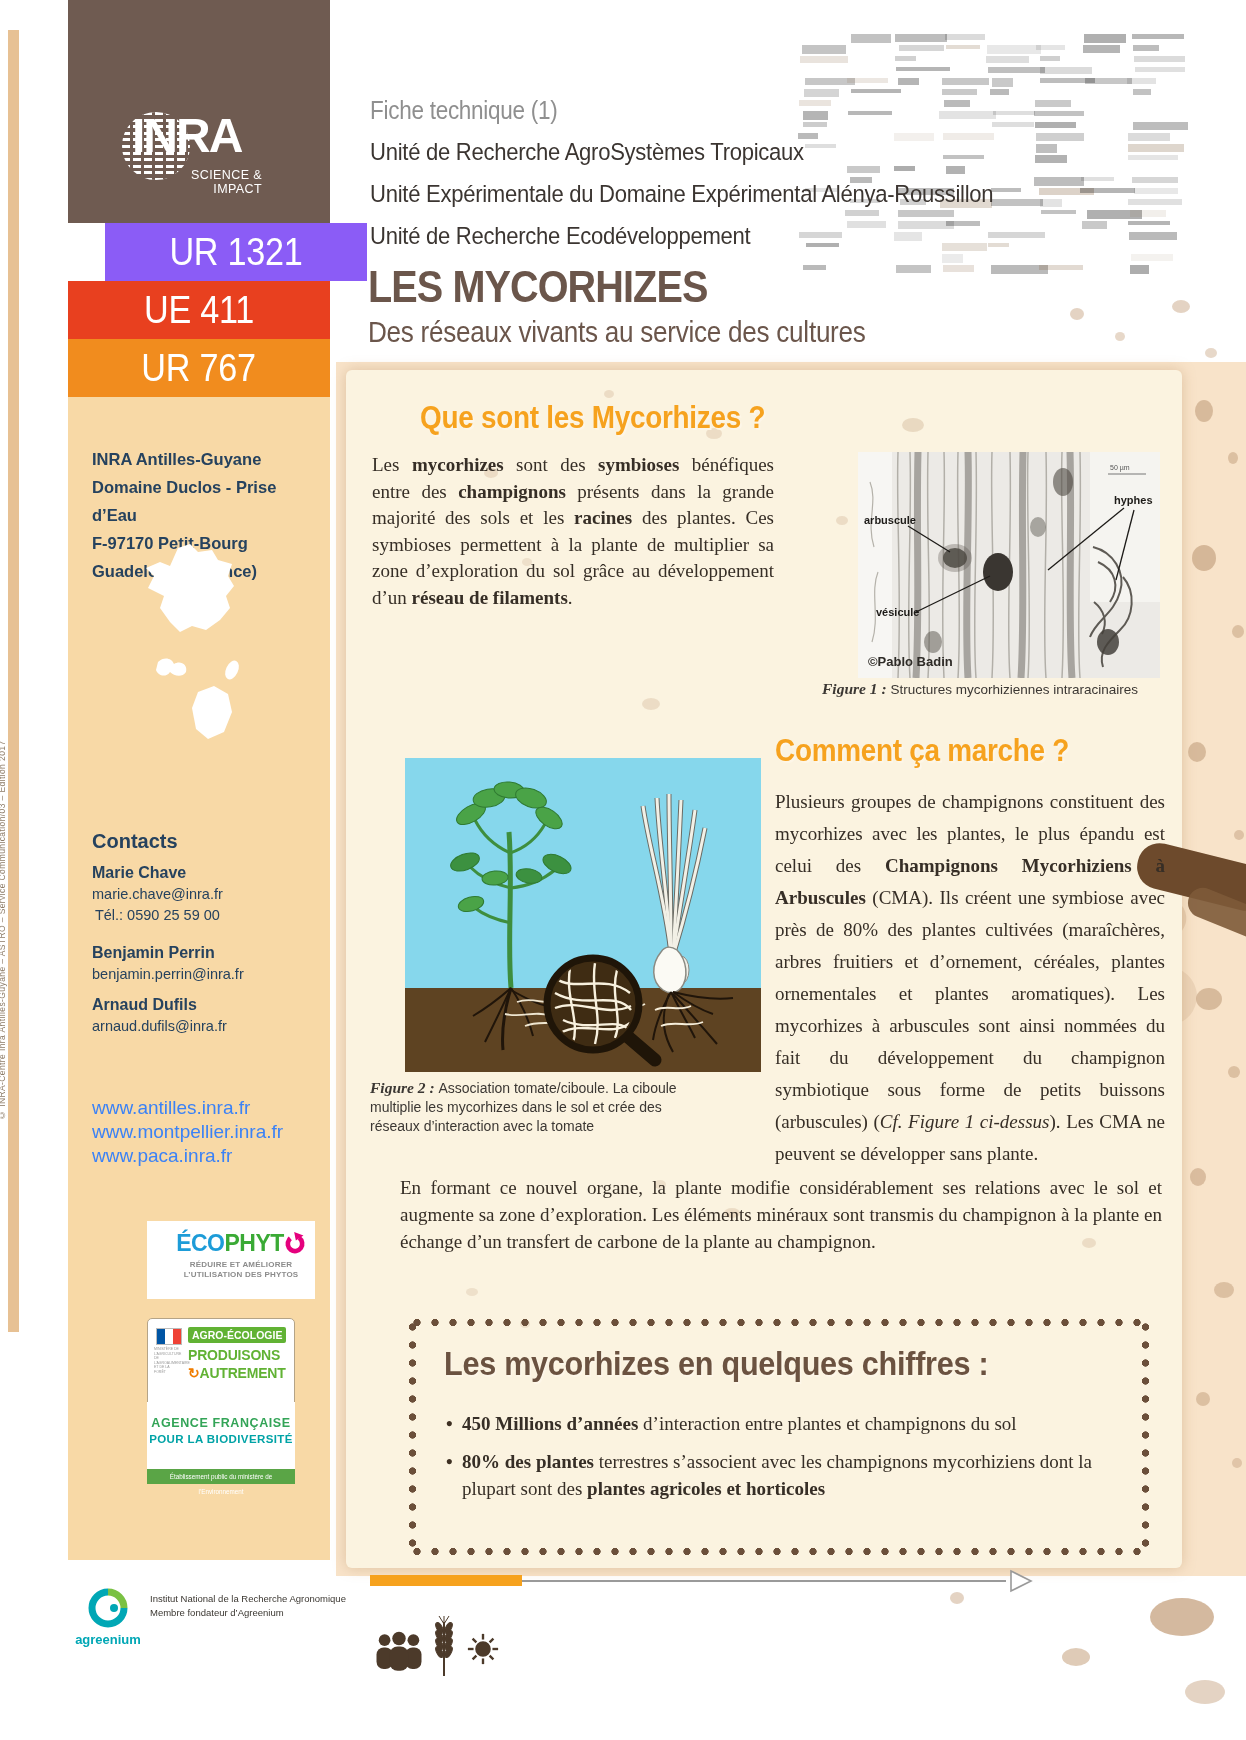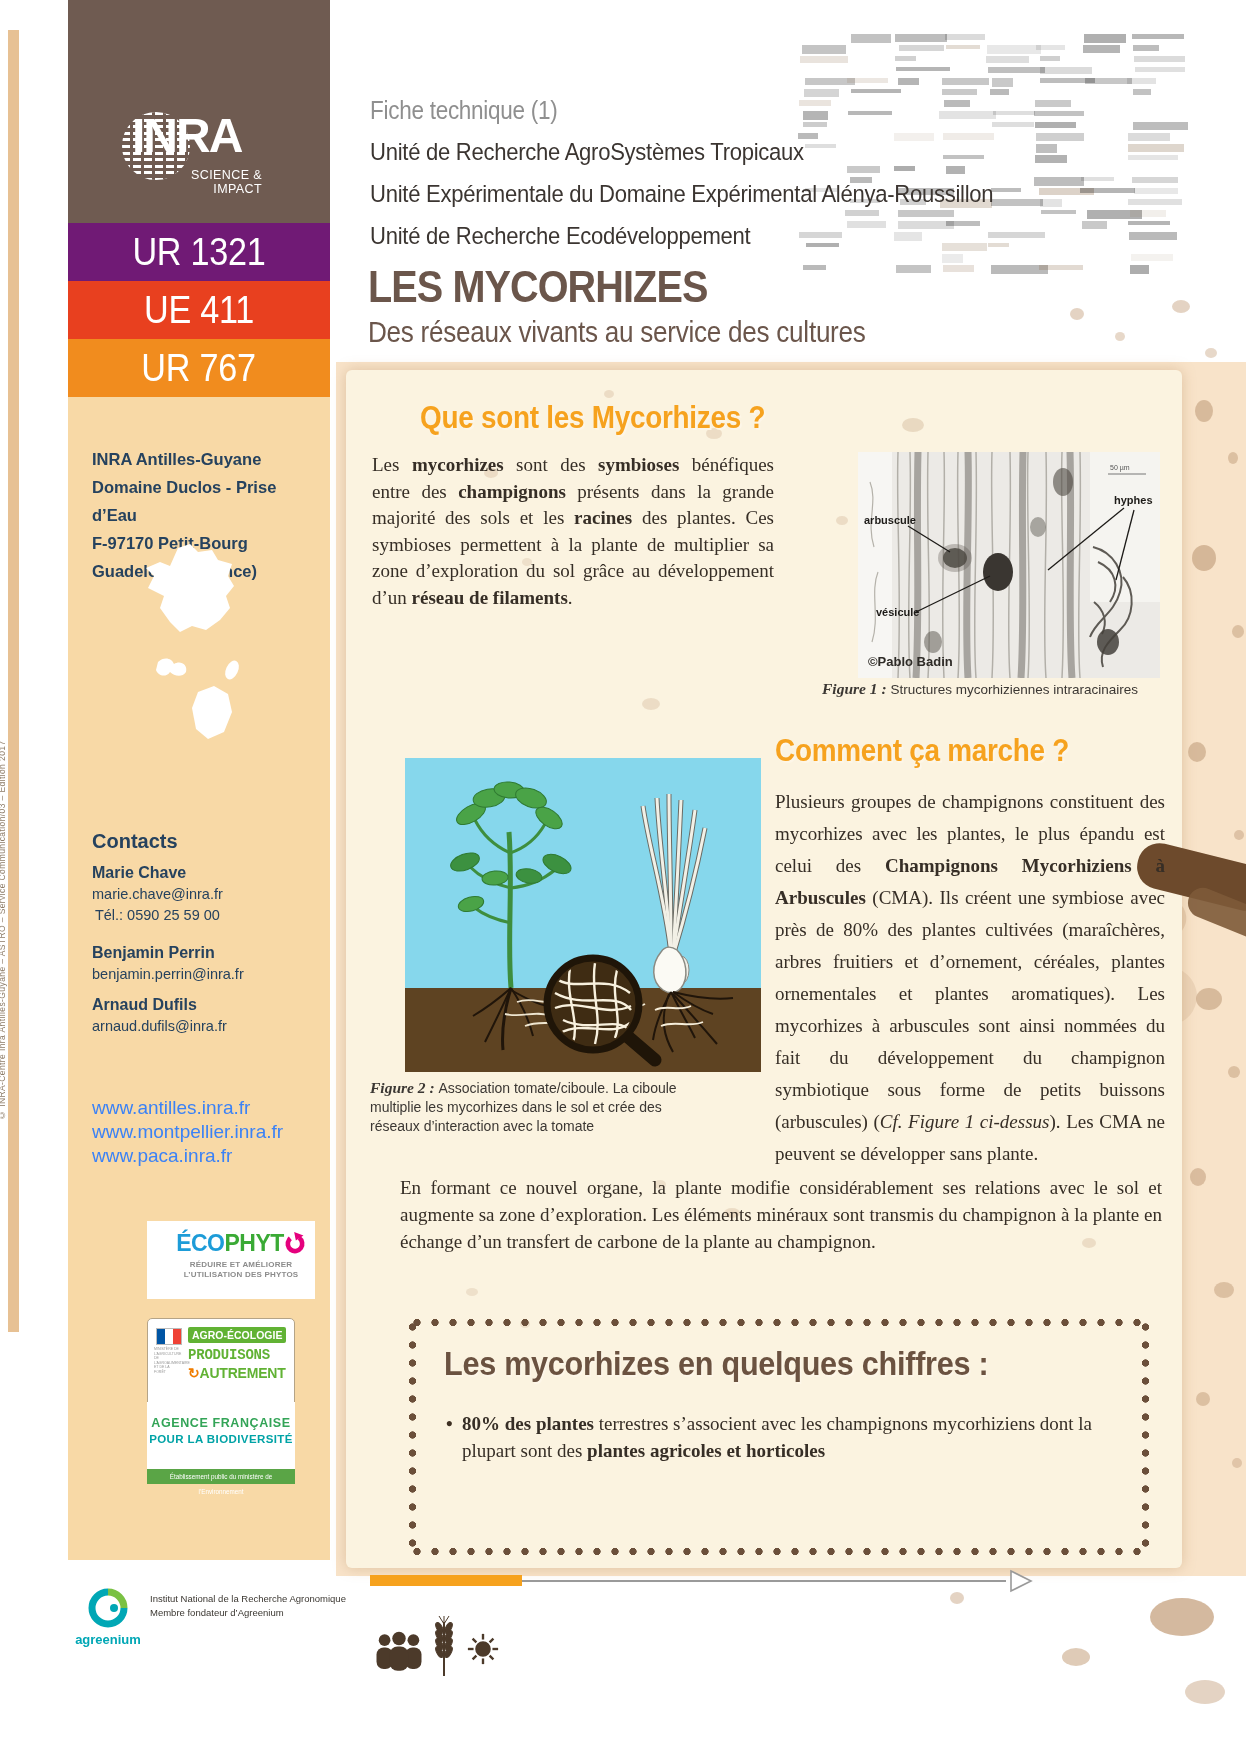--- a/index.html
+++ b/index.html
@@ -41,21 +41,21 @@
   .eco-line{margin-top:9px;font-size:23px;font-weight:bold;letter-spacing:-.5px;line-height:26px;}
   .eco-blue{color:#1d9cd8;} .eco-green{color:#3aaa35;}
   .eco-sub{font-size:8px;font-weight:bold;color:#8c8c8c;line-height:10px;letter-spacing:.2px;}
   .eco-o{display:inline-block;width:22px;height:22px;vertical-align:-3px;}
   .agro-box{top:1318px;height:94px;border:1px solid #b5a487;border-radius:5px;box-sizing:border-box;}
   .flag{position:absolute;left:8px;top:9px;width:24px;height:15px;display:flex;border:.5px solid #bbb;}
   .flag span{flex:1;} .fb{background:#0055a4;} .fw{background:#fff;} .fr{background:#ef4135;}
   .flag-sub{position:absolute;left:6px;top:28px;width:28px;font-size:3.5px;color:#999;line-height:4.5px;}
   .agro-band{position:absolute;left:40px;top:8px;background:#61b234;color:#fff;font-weight:bold;
              font-size:10.5px;padding:2px 4px;border-radius:2px;}
-  .agro-l2{position:absolute;left:40px;top:28px;color:#61b234;font-weight:bold;font-size:14px;letter-spacing:-.2px;font-family:Liberation Mono, monospace;}
+  .agro-l2{position:absolute;left:40px;top:28px;color:#61b234;font-weight:bold;font-size:14px;letter-spacing:-.2px;}
   .agro-l3{position:absolute;left:40px;top:46px;color:#61b234;font-weight:bold;font-size:14px;letter-spacing:-.2px;}
   .agro-arrow{color:#f07d00;font-weight:bold;}
   .bio-box{top:1402px;height:82px;text-align:center;}
   .bio-l1{margin-top:14px;font-size:12.5px;font-weight:bold;color:#33a457;letter-spacing:.6px;}
   .bio-l2{font-size:11.5px;font-weight:bold;color:#00a3a6;letter-spacing:.4px;margin-top:3px;}
   .bio-strip{position:absolute;left:0;bottom:0;width:100%;height:15px;background:#5aa546;
              color:#fff;font-size:6.3px;line-height:15px;}
 
   
   .kicker{left:370px;top:96px;font-size:25px;color:#8f8f8f;}
@@ -119,21 +119,21 @@
 
   <div class="abs edge-strip"></div>
   <div class="abs edge-text">© INRA-Centre Inra Antilles-Guyane – ASTRO – Service Communication/03 – Édition 2017</div>
 
   <div class="abs sb-brown">
     <div class="inra-globe"></div>
   </div>
   <div class="abs inra-word">INRA</div>
   <div class="abs inra-tag">SCIENCE &amp; IMPACT</div>
 
-  <div class="abs band band1" style="background-color: #701a75;">
+  <div class="abs band band1" style="background-color: #8b5cf6; margin-left: 37px;">
     <span class="condensed">UR 1321</span></div>
   <div class="abs band band2" style="background-color: rgb(232, 64, 31);">
     <span class="condensed">UE 411</span></div>
   <div class="abs band band3" style="background-color: rgb(241, 140, 30);">
     <span class="condensed">UR 767</span></div>
 
   <div class="abs sb-peach"></div>
   <div class="abs address">
     <div>INRA Antilles-Guyane</div>
     <div>Domaine Duclos - Prise d’Eau</div>
@@ -508,20 +508,21 @@
   <div class="abs serif para-how"><span>Plusieurs groupes de champignons constituent des mycorhizes avec les plantes, le plus épandu est celui des </span><span class="seg-b">Champignons Mycorhiziens à Arbuscules</span><span> (CMA). Ils créent une symbiose avec près de 80% des plantes cultivées (maraîchères, arbres fruitiers et d’ornement, céréales, plantes ornementales et plantes aromatiques). Les mycorhizes à arbuscules sont ainsi nommées du fait du développement du champignon symbiotique sous forme de petits buissons (arbuscules) (</span><span class="seg-i">Cf. Figure 1 ci-dessus</span><span>). Les CMA ne peuvent se développer sans plante.</span></div>
   <div class="abs serif para-full">En formant ce nouvel organe, la plante modifie considérablement ses relations avec le sol et augmente sa zone d’exploration. Les éléments minéraux sont transmis du champignon à la plante en échange d’un transfert de carbone de la plante au champignon.</div>
 
   <div class="abs statbox">
     <div class="dots-h" style="top:0;"></div>
     <div class="dots-h" style="bottom:0;"></div>
     <div class="dots-v" style="left:0;"></div>
     <div class="dots-v" style="right:0;"></div>
     <div class="stat-title condensed">Les mycorhizes en quelques chiffres :</div>
     <ul class="bullets">
+      <li><span class="seg-b">450 Millions d’années</span><span> d’interaction entre plantes et champignons du sol</span></li>
       <li><span class="seg-b">80% des plantes</span><span> terrestres s’associent avec les champignons mycorhiziens dont la plupart sont des </span><span class="seg-b">plantes agricoles et horticoles</span></li>
     </ul>
   </div>
 
   <div class="abs foot-bar"></div>
   <div class="abs foot-line"></div>
   <svg class="abs foot-tri" viewBox="0 0 26 26">
     <polygon points="3,3 23,13 3,23" fill="#fff" stroke="#9a9a9a" stroke-width="1.6"></polygon>
   </svg>
 

